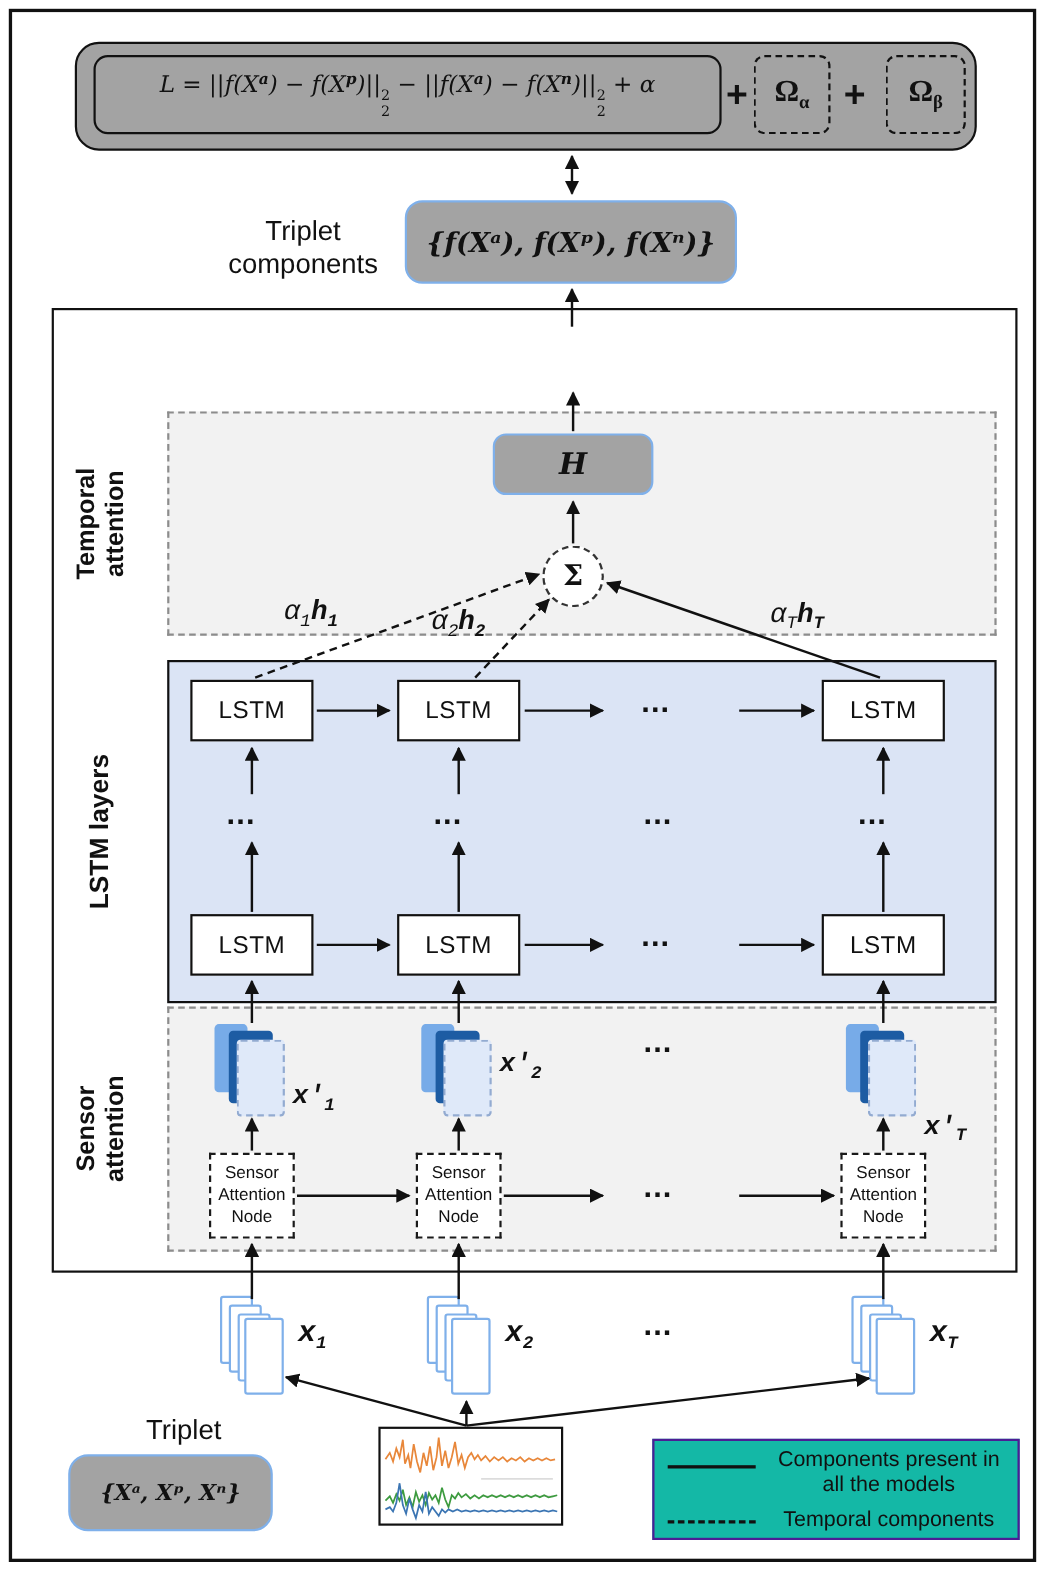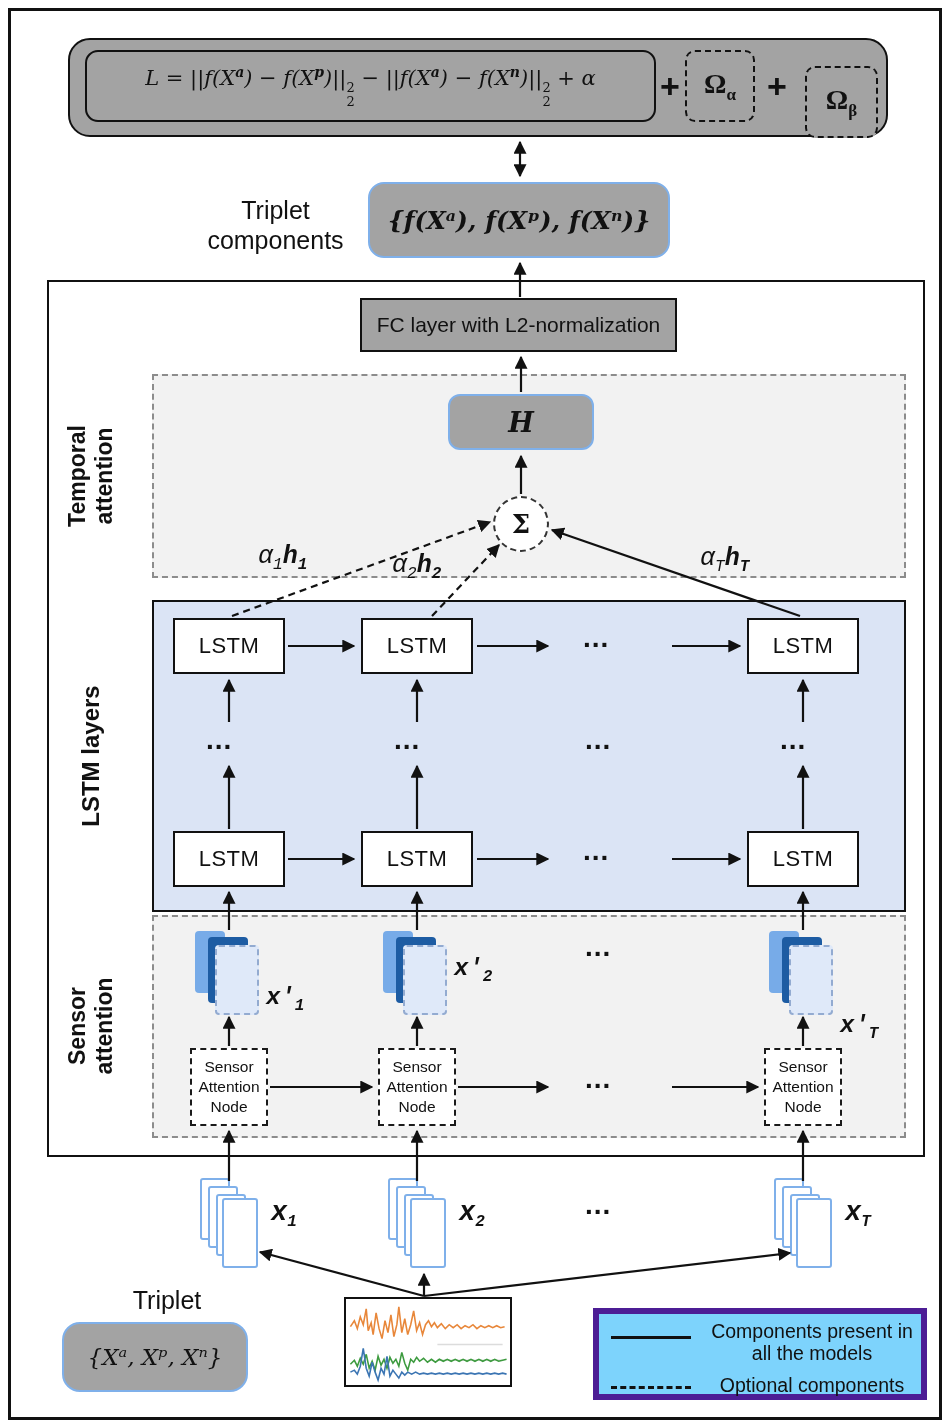--- a/index.html
+++ b/index.html
@@ -51,37 +51,34 @@
         </span><span> − ||f(X</span><sup>a</sup><span>) − f(X</span><sup>n</sup><span>)||</span><span class="ss">
           <span>2</span>
           <span>2</span>
         </span><span> + α</span></span>
   </div>
   <div class="plus" style="left:652px;top:66px">+</div>
   <div class="box" style="left:685px;top:50px;width:70px;height:72px;border-radius:10px;border-style:dashed">
     <span class="omega"><span>Ω</span><sub>α</sub></span>
   </div>
   <div class="plus" style="left:759px;top:66px">+</div>
-  <div class="box" style="left:805px;top:66px;width:73px;height:72px;border-radius:10px;border-style:dashed">
+  <div class="box" style="left:805px;top:50px;width:73px;height:72px;border-radius:10px;border-style:dashed">
     <span class="omega"><span>Ω</span><sub>β</sub></span>
   </div>
 
   <div class="abs" style="left:198px;top:196px;width:155px;font-size:25px;line-height:1.18;text-align:center">
     <div>Triplet</div>
     <div>components</div>
   </div>
   <div class="box" style="left:368px;top:182px;width:302px;height:76px;border-radius:16px;border:2.5px solid #7fb0ea">
     <span class="mathit" style="font-size:25px;font-weight:600">{f(Xᵃ), f(Xᵖ), f(Xⁿ)}</span>
   </div>
 
   <div class="abs" style="left:47px;top:280px;width:878px;height:877px;border:2.5px solid #111"></div>
 
-  <div class="box" style="left:360px;top:298px;width:317px;height:54px">
-    <span style="font-size:21px">FC layer with L2-normalization</span>
-  </div>
 
   <div class="region" style="left:152px;top:374px;width:754px;height:204px"></div>
   <div class="vlabel" style="left:37px;top:448px;width:110px;height:56px">Temporal attention</div>
 
   <div class="box" style="left:448px;top:394px;width:146px;height:56px;border-radius:12px;border:2px solid #7fb0ea">
     <span class="mathit" style="font-size:27px;font-weight:700">H</span>
   </div>
   <div class="abs" style="left:493px;top:496px;width:56px;height:56px;border:2px dashed #333;border-radius:50%;
         background:#fff;display:flex;align-items:center;justify-content:center">
     <span class="serif" style="font-size:26px;font-weight:600">Σ</span>
@@ -161,38 +158,38 @@
   <div>
     <div class="icard" style="left:774px;top:1178px;width:30px;height:62px"></div>
     <div class="icard" style="left:782px;top:1186px;width:30px;height:62px"></div>
     <div class="icard" style="left:790px;top:1194px;width:30px;height:62px"></div>
     <div class="icard" style="left:796px;top:1198px;width:36px;height:70px"></div>
   </div>
   <div class="mathlbl" style="left:845px;top:1198px;font-weight:700;font-size:27px"><b>x</b><sub>T</sub></div>
 
   <div class="abs" style="left:92px;top:1286px;width:150px;font-size:25px;text-align:center">Triplet</div>
   <div class="box" style="left:62px;top:1322px;width:186px;height:70px;border-radius:18px;border:2.5px solid #7fb0ea">
-    <span class="mathit" style="font-size:23px;font-weight:400">{Xᵃ, Xᵖ, Xⁿ}</span>
+    <span class="mathit" style="font-size:20px;font-weight:700">{Xᵃ, Xᵖ, Xⁿ}</span>
   </div>
 
   <div class="abs" style="left:344px;top:1297px;width:168px;height:90px;border:2.5px solid #111;background:#fff">
     <svg width="163" height="85" viewBox="0 0 164 86">
       <line x1="92" y1="46" x2="158" y2="46" stroke="#dcdcdc" stroke-width="1.5"></line>
       <line x1="92" y1="62" x2="158" y2="62" stroke="#dcdcdc" stroke-width="1.5"></line>
       <polyline fill="none" stroke="#e8873a" stroke-width="1.6" points="4,28 8,22 11,30 14,18 17,26 20,10 22,32 25,24 27,36 30,14 33,30 36,40 39,22 42,34 45,16 48,38 51,26 53,8 56,34 59,20 62,36 65,26 68,12 71,32 74,24 77,36 80,26 83,22 86,28 89,24 92,29 96,25 100,30 104,26 108,29 112,26 116,30 120,27 124,29 128,26 132,30 136,27 140,29 144,27 148,29 152,27 156,29 160,28"></polyline>
       <polyline fill="none" stroke="#3d9b3f" stroke-width="1.6" points="4,66 8,62 11,68 14,60 17,66 20,56 23,70 26,63 29,72 32,58 35,67 38,61 41,70 44,59 47,65 50,61 53,68 56,54 59,65 62,72 65,61 68,64 71,59 74,63 78,60 82,64 86,61 90,64 94,61 98,63 102,61 106,63 110,61 114,63 118,61 122,63 126,61 130,63 134,61 138,63 142,61 146,63 150,61 154,63 158,62 162,61"></polyline>
       <polyline fill="none" stroke="#3b75b3" stroke-width="1.6" points="4,74 8,72 11,76 14,68 17,50 20,70 23,78 26,64 29,74 32,82 35,70 38,76 41,58 44,78 47,72 50,76 53,80 56,74 59,77 62,74 66,76 70,74 74,76 78,75 82,76 86,75 90,76 94,75 98,76 102,75 106,76 110,75 114,76 118,75 122,76 126,75 130,76 134,75 138,76 142,75 146,76 150,75 154,76 158,75 162,76"></polyline>
     </svg>
   </div>
 
-  <div class="abs" style="left:593px;top:1308px;width:334px;height:92px;border:6px solid #4c1d95;background:#7dd3fc">
+  <div class="abs" style="left:593px;top:1308px;width:334px;height:92px;border:2px solid #4c1d95;background:#14b8a6">
     <div class="abs" style="left:12px;top:22px;width:80px;border-top:3px solid #111"></div>
     <div class="abs" style="left:102px;top:6px;width:222px;font-size:19.5px;line-height:1.15;text-align:center">Components present in all the models</div>
     <div class="abs" style="left:12px;top:72px;width:80px;border-top:3px dashed #111"></div>
-    <div class="abs" style="left:102px;top:60px;width:222px;font-size:19.5px;text-align:center">Optional components</div>
+    <div class="abs" style="left:102px;top:60px;width:222px;font-size:19.5px;text-align:center">Temporal components</div>
   </div>
 
   <svg class="overlay" width="950" height="1428" viewBox="0 0 950 1428">
     <defs>
       <marker id="ah" viewBox="0 0 10 10" refX="9" refY="5" markerWidth="13" markerHeight="13" markerUnits="userSpaceOnUse" orient="auto-start-reverse">
         <path d="M0,0 L10,5 L0,10 Z" fill="#111"></path>
       </marker>
     </defs>
     <g stroke="#111" stroke-width="2.2" fill="none">
 

